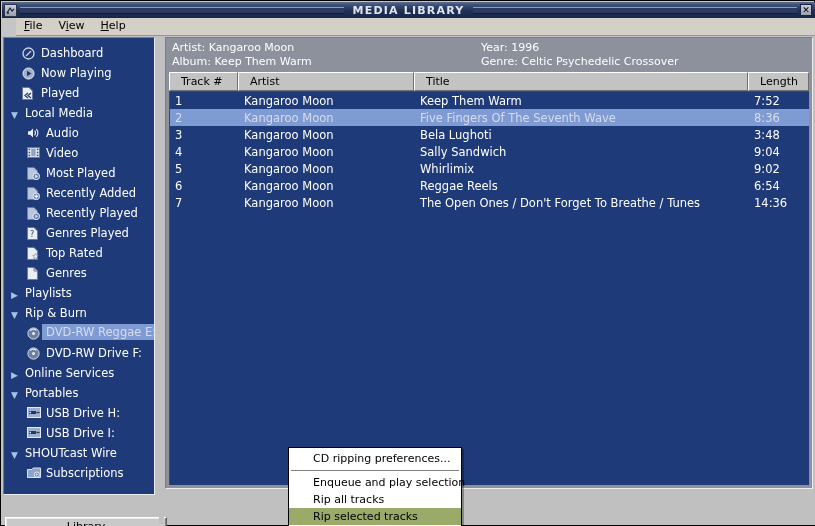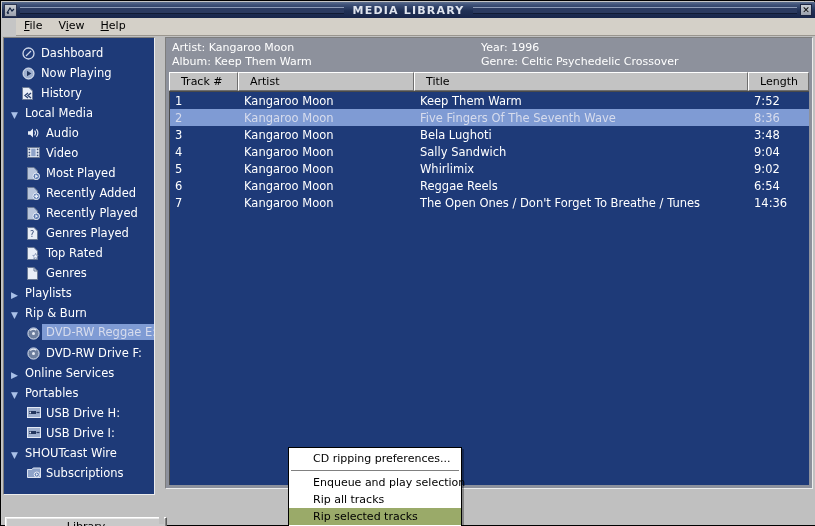--- a/index.html
+++ b/index.html
@@ -235,21 +235,21 @@
               <span class="lbl">Now Playing</span>
             </div>
             <div class="trow">
               <span class="tri"></span>
               <span class="ic">
                 <svg width="13" height="13" viewBox="0 0 13 13">
                   <path d="M0.5 0.5 H7 L10.5 4 V12.5 H0.5 Z" fill="#e9eef7" stroke="#6b7a95"></path>
                   <path d="M6 6 L3 8.5 L6 11 M9 6 L6 8.5 L9 11" stroke="#2b4270" stroke-width="1.3" fill="none"></path>
                 </svg>
               </span>
-              <span class="lbl">History</span>
+              <span class="lbl">Played</span>
             </div>
             <div class="trow">
               <span class="tri">▼</span>
               <span class="lbl">Local Media</span>
             </div>
             <div class="trow indent1">
               <span class="ic">
                 <svg width="13" height="12" viewBox="0 0 13 12">
                   <path d="M1 4.2 H3.2 L6 1.6 V10.4 L3.2 7.8 H1 Z" fill="#e9eef7"></path>
                   <path d="M7.6 3.6 A4 4 0 0 1 7.6 8.4 M9.4 2.2 A6.2 6.2 0 0 1 9.4 9.8" stroke="#e9eef7" stroke-width="1.1" fill="none"></path>

